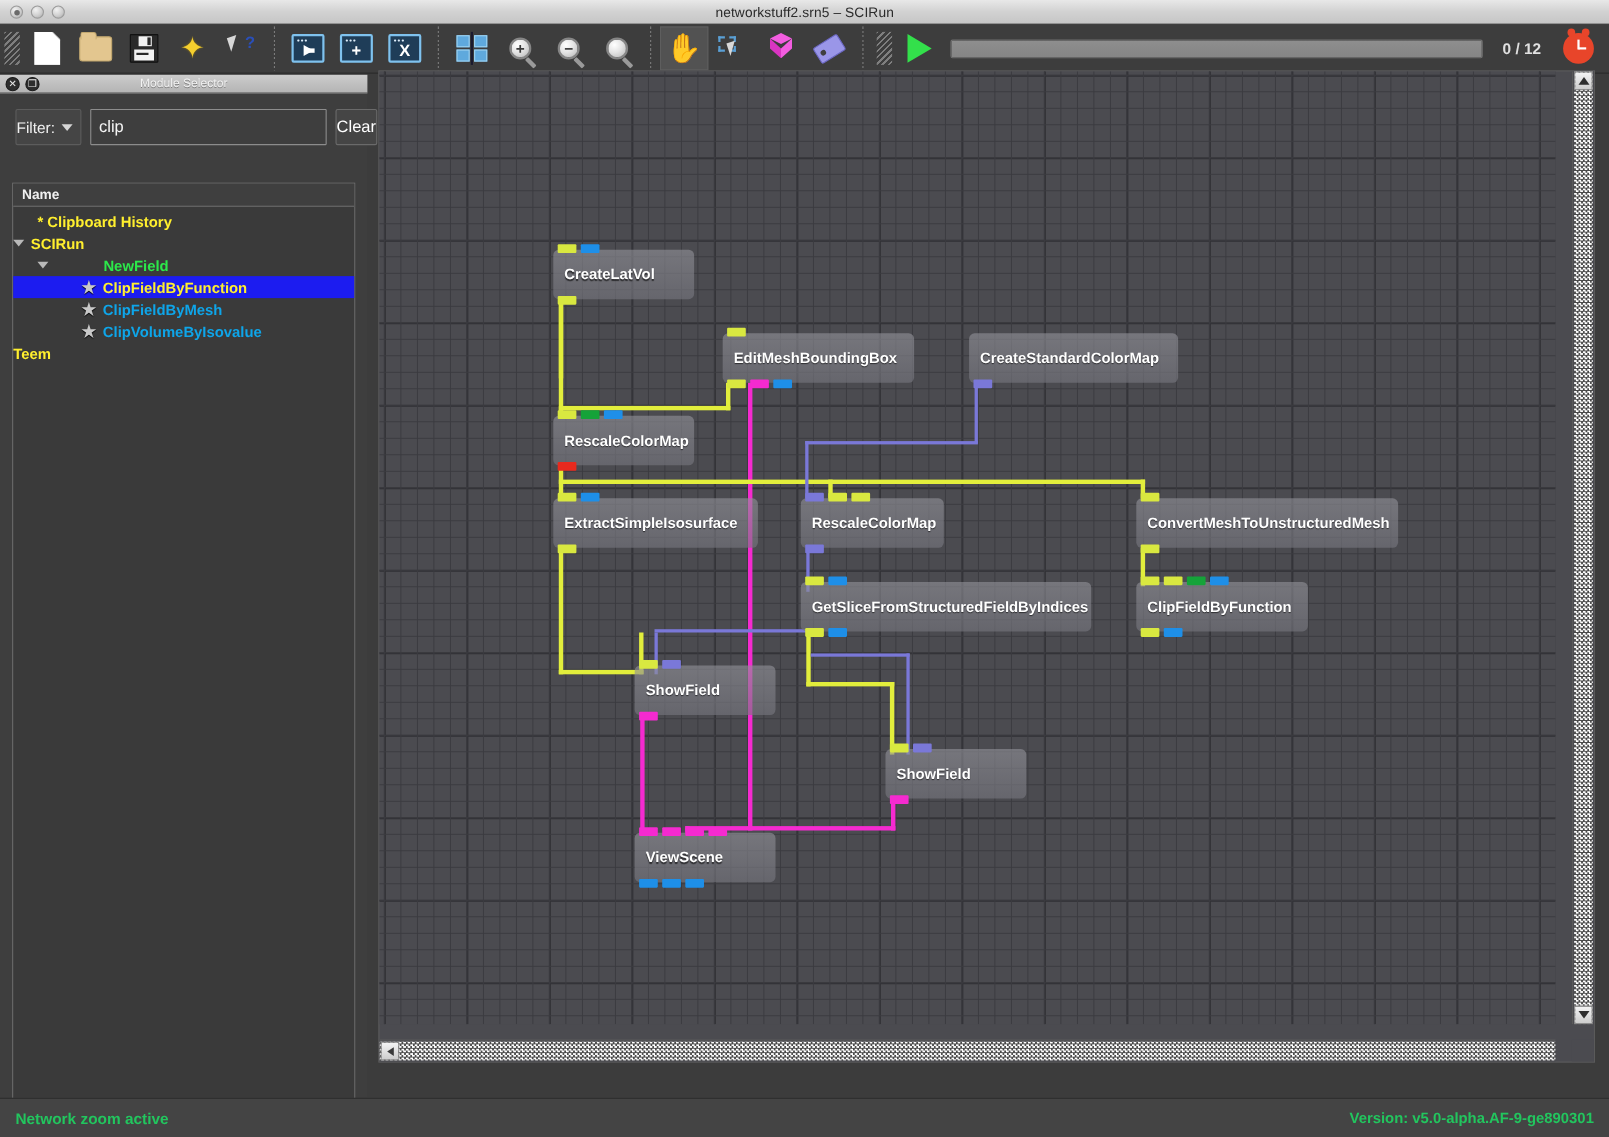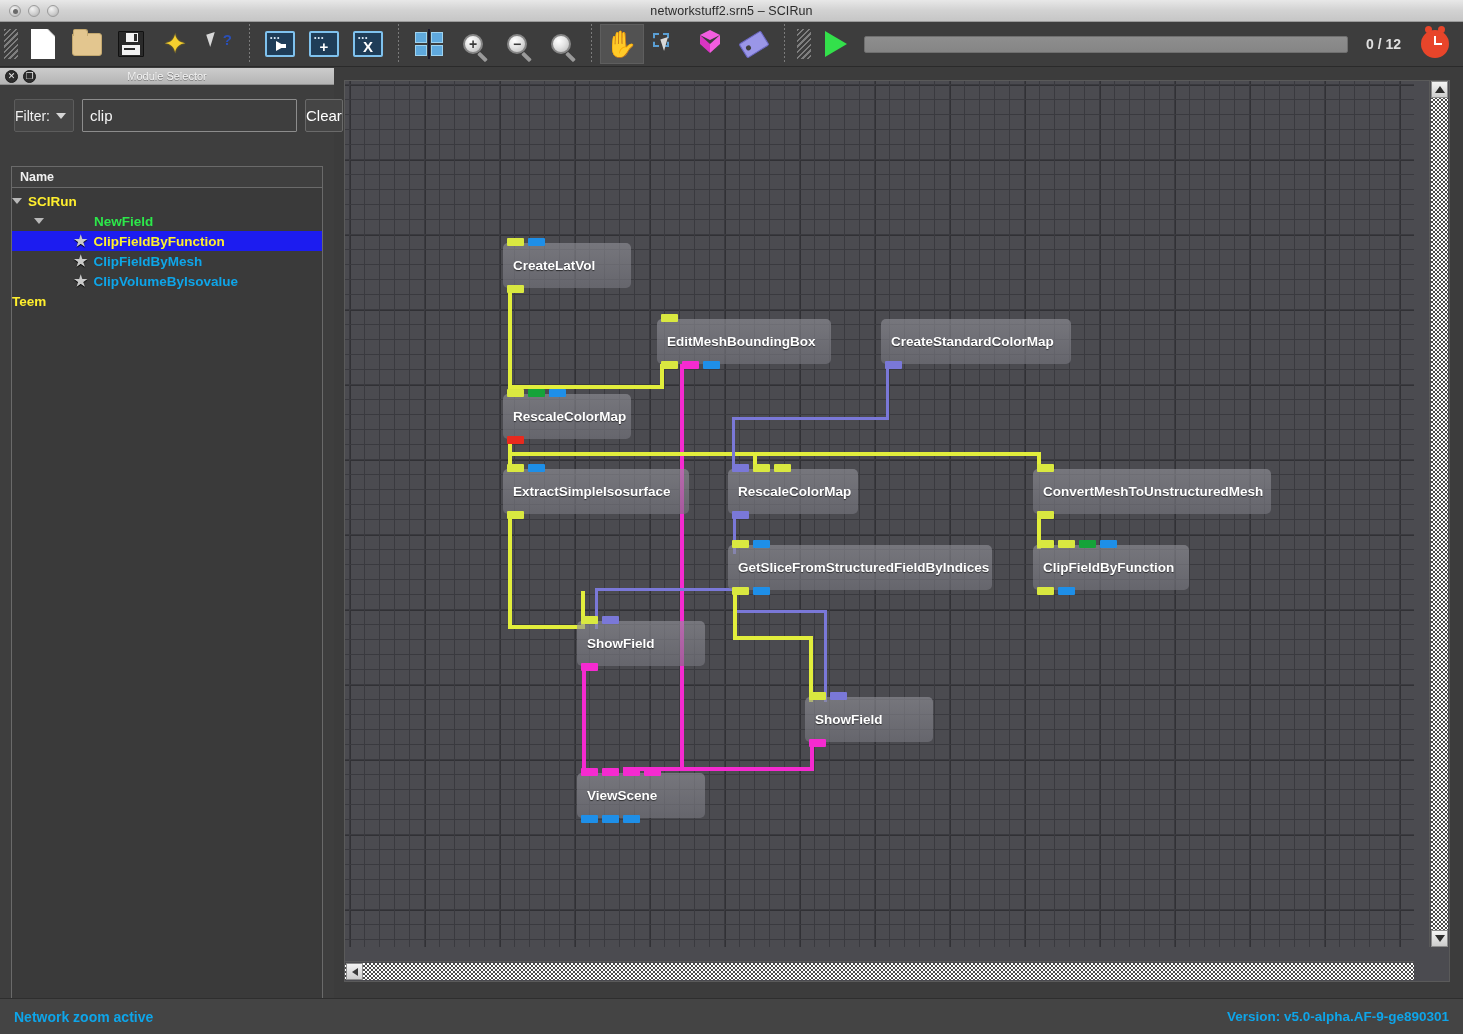--- a/index.html
+++ b/index.html
@@ -205,21 +205,21 @@
   .star { color:#c9c9c9; font-size:15px; margin-right:6px; text-shadow: 0 1px 1px #000; }
   .ind1 { padding-left: 22px; }
   .ind3 { padding-left: 62px; }
   .yellow { color:#ffef2e; }
   .green  { color:#2ce84a;padding-left:44px; }
   .white  { color:#0ea5e9; }
   .sb-tri-l{width:0;height:0;border-right:6px solid #3a3a3a;border-top:4px solid transparent;border-bottom:4px solid transparent;}
 
   
   #network-frame {
-    position: absolute; left: 344px; top: 80px; width: 1106px; height: 902px;
+    position: absolute; left: 344px; top: 64px; width: 1106px; height: 902px;
     border: 1px solid #5a5a5a; background:#4b4b50;
   }
   #network-canvas {
     position:absolute; left:0; top:0; width:1069px; height:866px;
     background-color: #4b4b50;
     background-image:
       linear-gradient(to right, #3a3a3f 1px, transparent 1px),
       linear-gradient(to bottom, #3a3a3f 1px, transparent 1px),
       linear-gradient(to right, #313135 2px, transparent 2px),
       linear-gradient(to bottom, #313135 2px, transparent 2px);
@@ -279,21 +279,21 @@
   .wire { position:absolute; }
   .w-yellow { background:#e2ee3c; }
   .w-purple { background:#7a78d8; }
   .w-pink   { background:#f52ad0; }
 
   
   #statusbar {
     position:absolute; left:0; bottom:0; width:1463px; height:36px;
     background:#444444; border-top:1px solid #2e2e2e;
     display:flex; align-items:center; justify-content:space-between;
-    padding: 0 14px; color:#0ea5e9; font-size:14px; font-weight:bold;
+    padding: 0 14px; color:#22c55e; font-size:14px; font-weight:bold;
   }
   #version-label { font-size:13.5px; }
 </style>
 </head>
 <body>
 
 <div id="titlebar">
   <div class="wincircles">
     <div class="wincircle first"></div>
     <div class="wincircle"></div>
@@ -425,20 +425,23 @@
       <span>Filter:</span>
       <span class="caret-down"></span>
     </div>
     <input id="filter-input" value="clip" style="">
     <div id="clear-button">Clear</div>
   </div>
 
   <div id="tree-panel">
     <div id="tree-head">Name</div>
     <div id="tree-body">
+        <div class="tree-row ind1">
+          <span class="yellow">* Clipboard History</span>
+        </div>
         <div class="tree-row ind0">
           <span class="tw-arrow"></span>
           <span class="yellow">SCIRun</span>
         </div>
         <div class="tree-row ind1">
           <span class="tw-arrow"></span>
           <span class="green">NewField</span>
         </div>
         <div class="tree-row ind3 selected">
           <span class="star">★</span>

